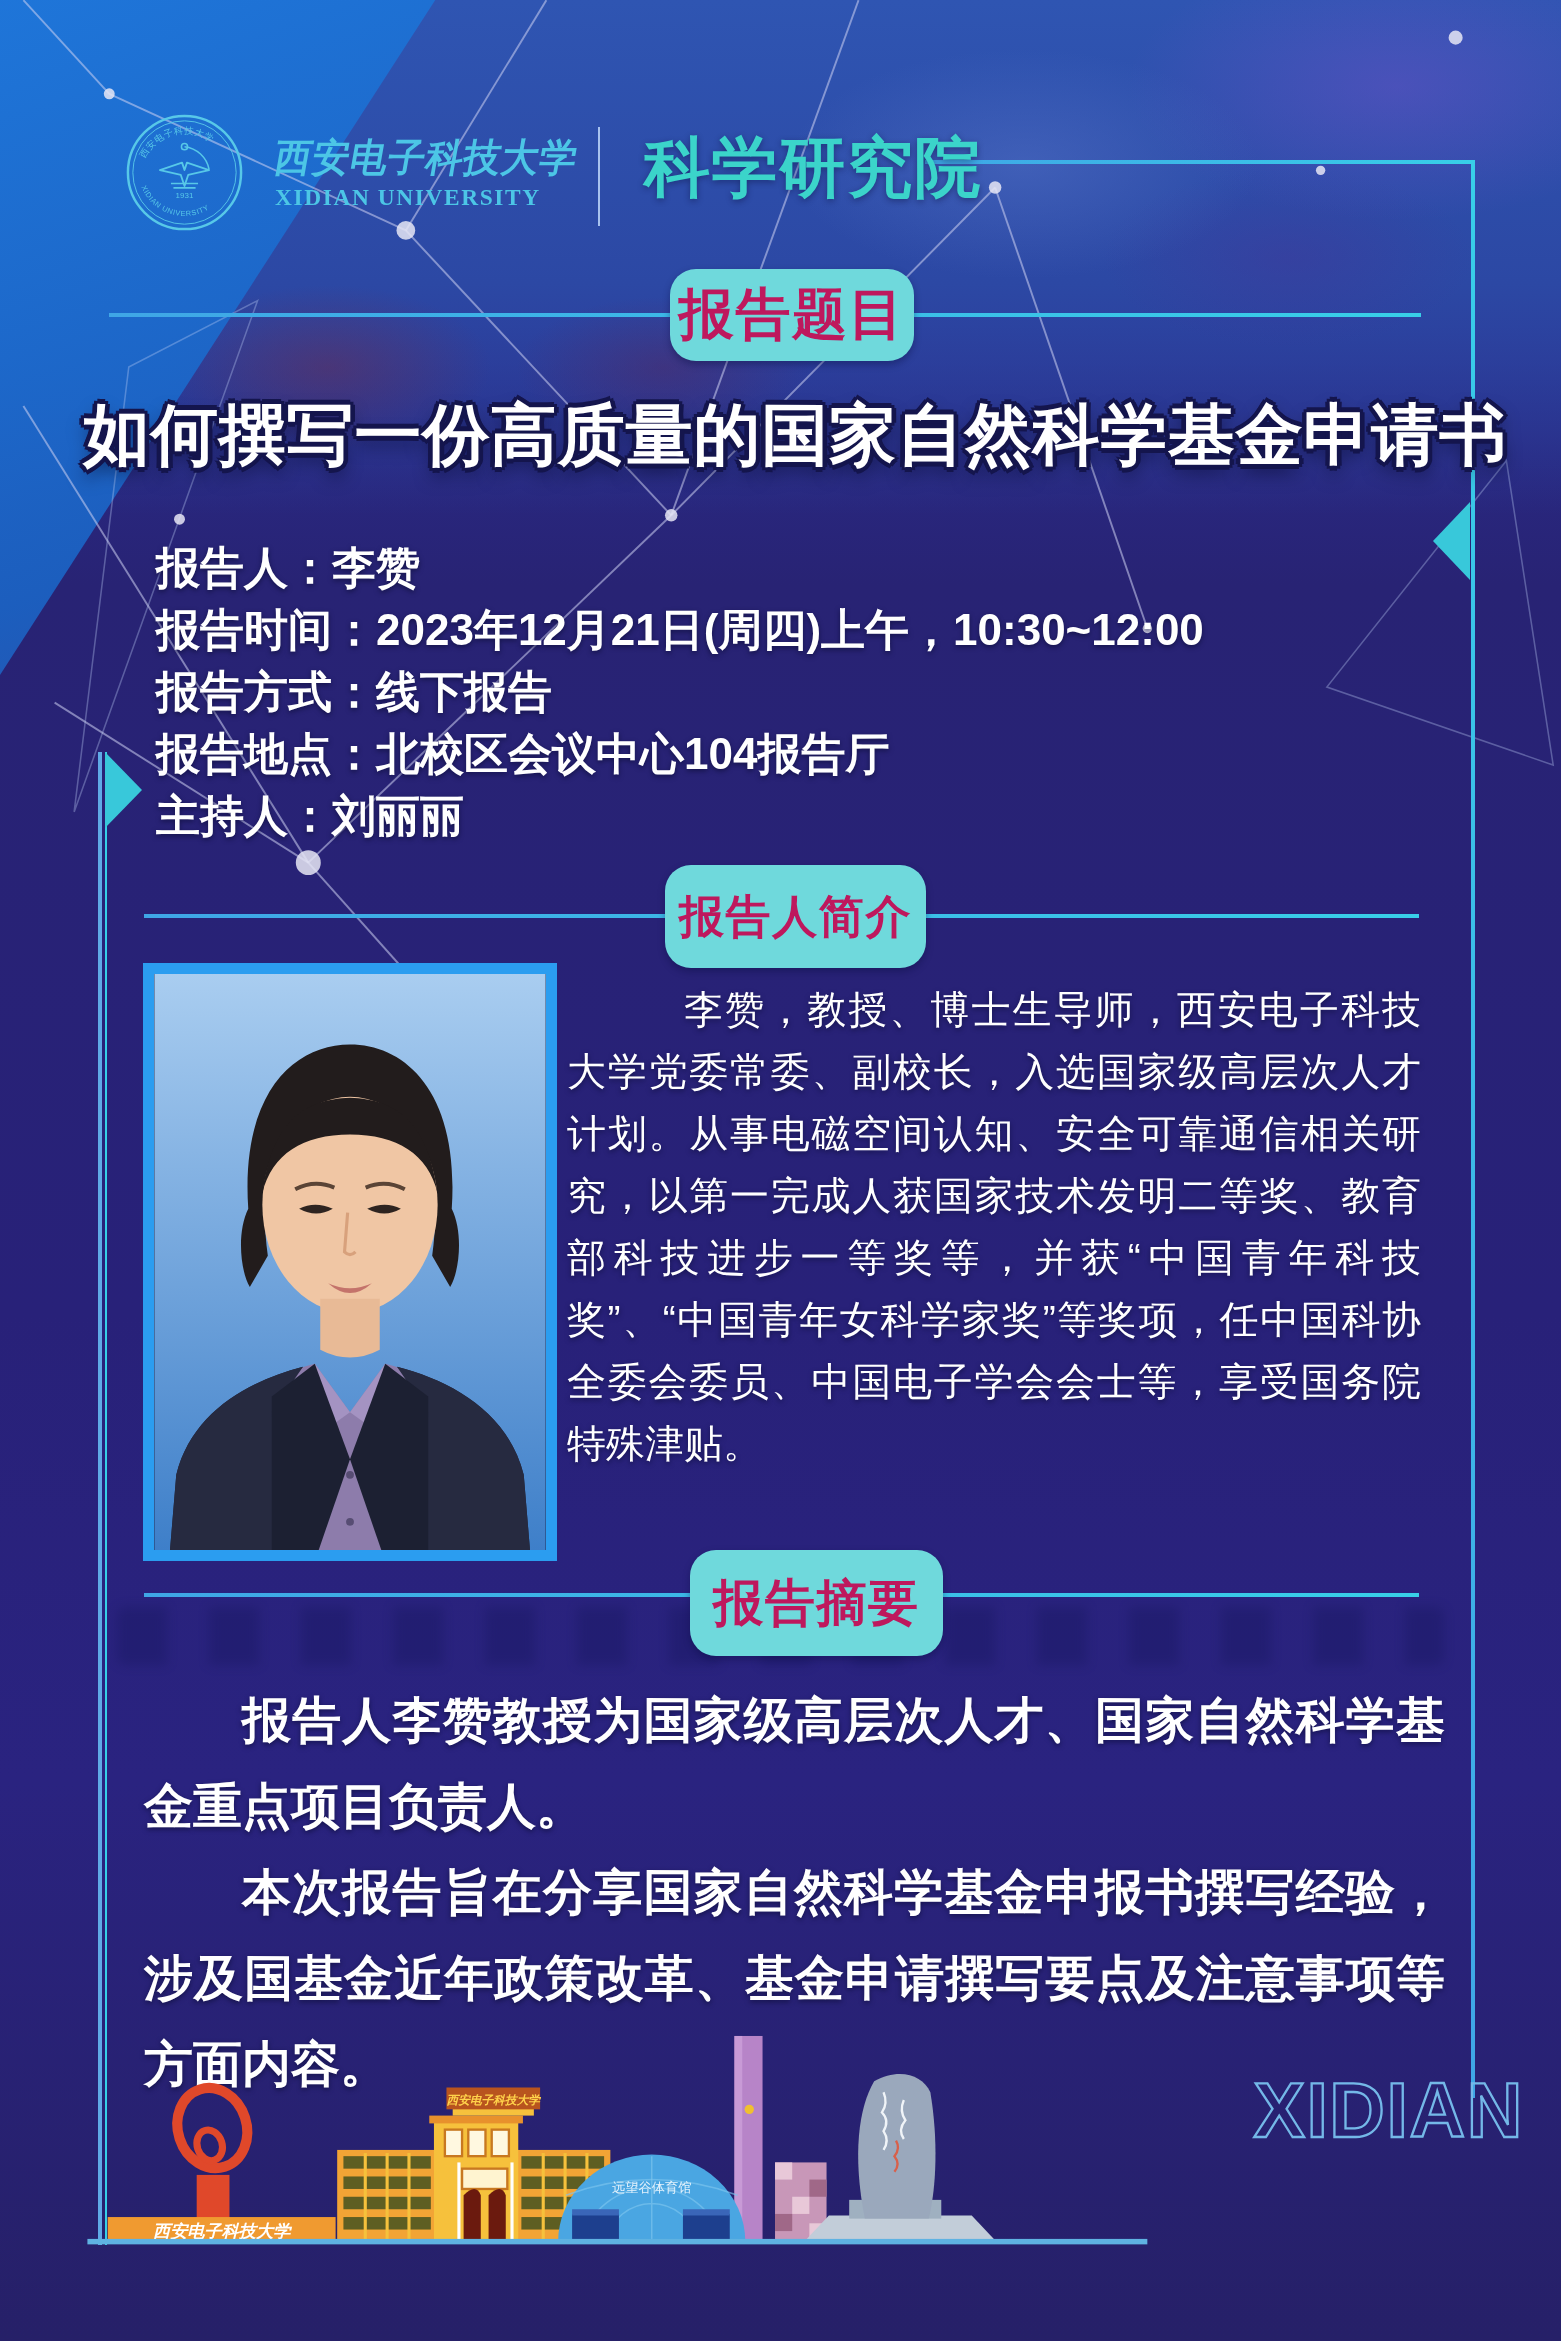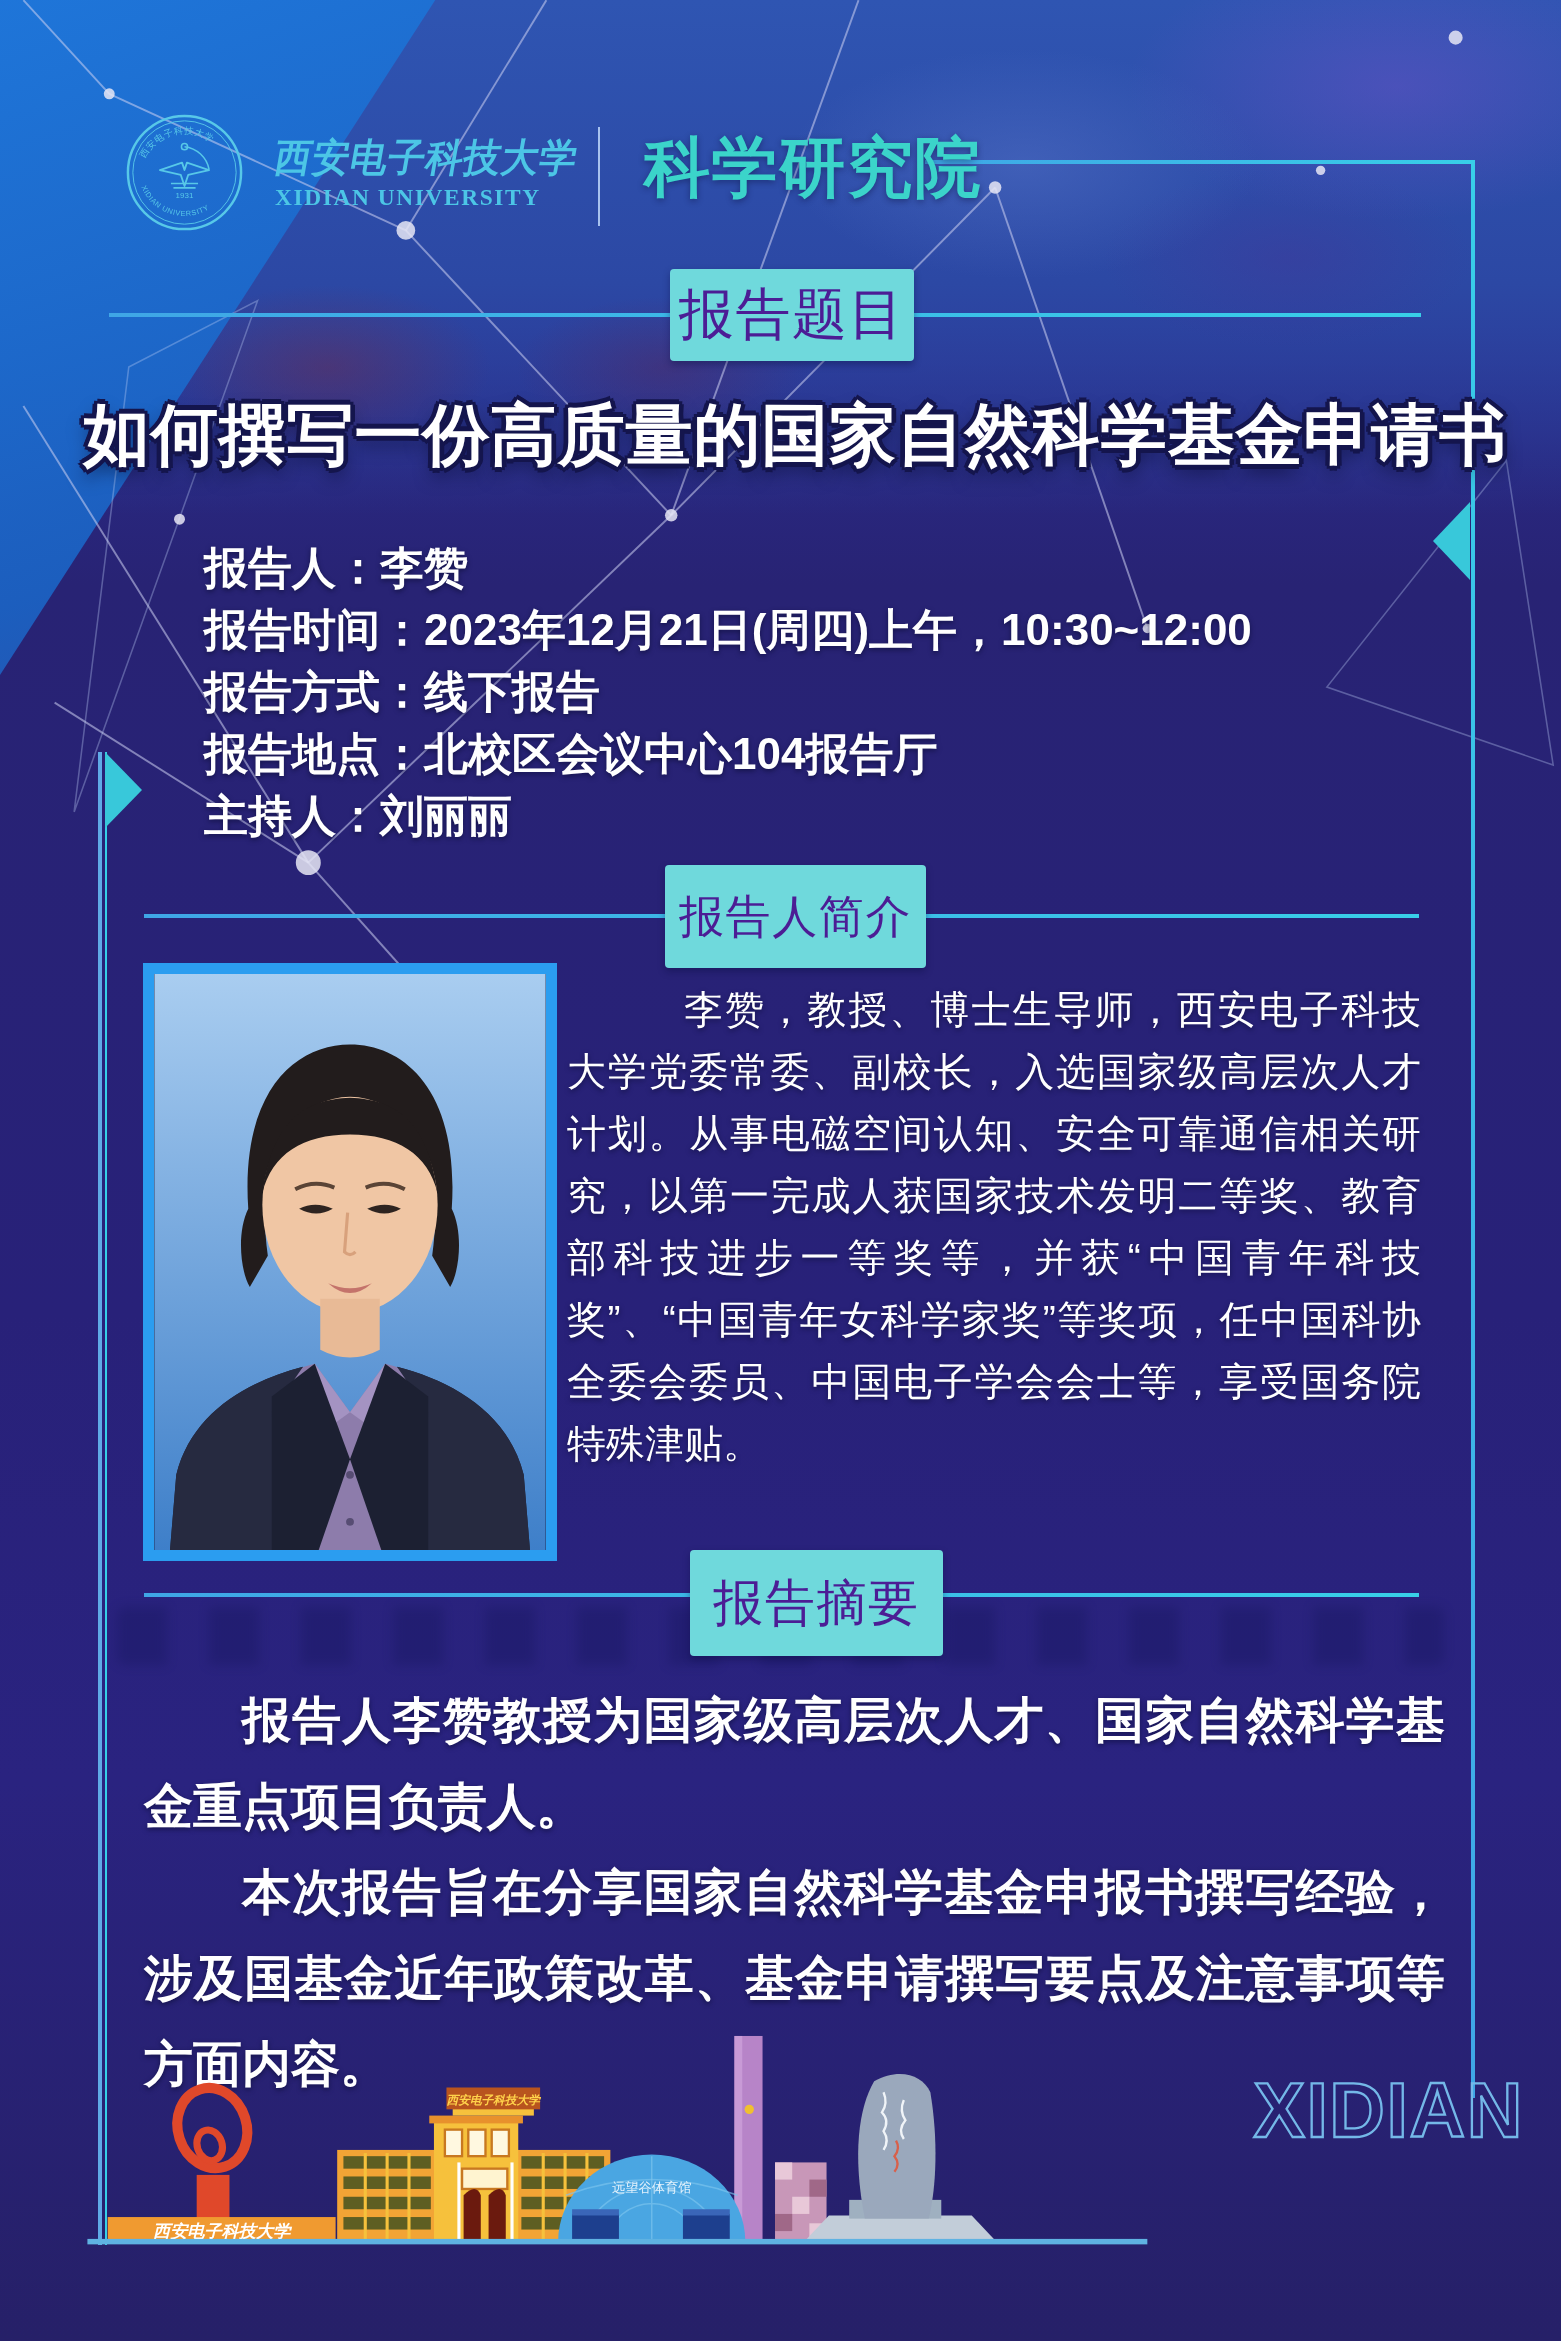--- a/index.html
+++ b/index.html
@@ -47,37 +47,37 @@
     position:absolute;left:275px;top:184px;width:297px;font-family:"Liberation Serif","DejaVu Serif",serif;
     font-size:23.4px;font-weight:700;color:#4cc6e6;letter-spacing:1.6px;white-space:nowrap;
   }
   .header-divider{position:absolute;left:598px;top:127px;width:2.3px;height:99px;background:rgba(190,215,250,.85);}
   .dept{
     position:absolute;left:644px;top:123px;font-size:66px;font-weight:900;color:#3bd4ca;
     letter-spacing:1.6px;white-space:nowrap;text-shadow:0 2.3px 6.2px rgba(10,15,60,.45);
   }
   
   .badge{
-    position:absolute;background:#6fd9dc;border-radius:4px;color:#4c1d95;font-weight:400;
+    position:absolute;background:#6fd9dc;border-radius:26px;color:#be185d;font-weight:700;
     display:flex;align-items:center;justify-content:center;letter-spacing:1.6px;
     box-shadow:0 3.1px 7.8px rgba(10,12,60,.35);
   }
   .badge-title{left:670px;top:269px;width:244px;height:92px;font-size:55px;}
   .badge-speaker{left:665px;top:865px;width:261px;height:103px;font-size:45px;}
   .badge-abstract{left:670px;top:1550px;width:253px;height:106px;font-size:50px;margin-left:20px;}
   
   .main-title{
     position:absolute;left:55px;top:390px;width:1452px;text-align:right;
     font-size:67px;font-weight:900;color:#ffffff;letter-spacing:0.8px;white-space:nowrap;
     text-shadow:-4.7px 0 #14154d,4.7px 0 #14154d,0 -4.7px #14154d,0 4.7px #14154d,
       -3.1px -3.1px #14154d,3.1px -3.1px #14154d,-3.1px 3.1px #14154d,3.1px 3.1px #14154d,
       0 9.4px 17px rgba(0,0,25,.55);
   }
   
-  .info-list{position:absolute;left:156px;top:537px;margin-left:48px;}
+  .info-list{position:absolute;left:156px;top:537px;}
   .info-row{height:62px;line-height:62px;font-size:44px;font-weight:800;color:#ffffff;
     text-shadow:0 2.3px 5.5px rgba(8,10,45,.6);white-space:nowrap;}
   
   .photo-frame{
     position:absolute;left:143px;top:963px;width:414px;height:598px;box-sizing:border-box;
     border:11.7px solid #2b9df0;background:#0d1030;
   }
   .photo-frame svg{display:block;width:100%;height:100%;}
   .bio{
     position:absolute;left:567px;top:979px;width:854px;font-size:39px;line-height:62px;

